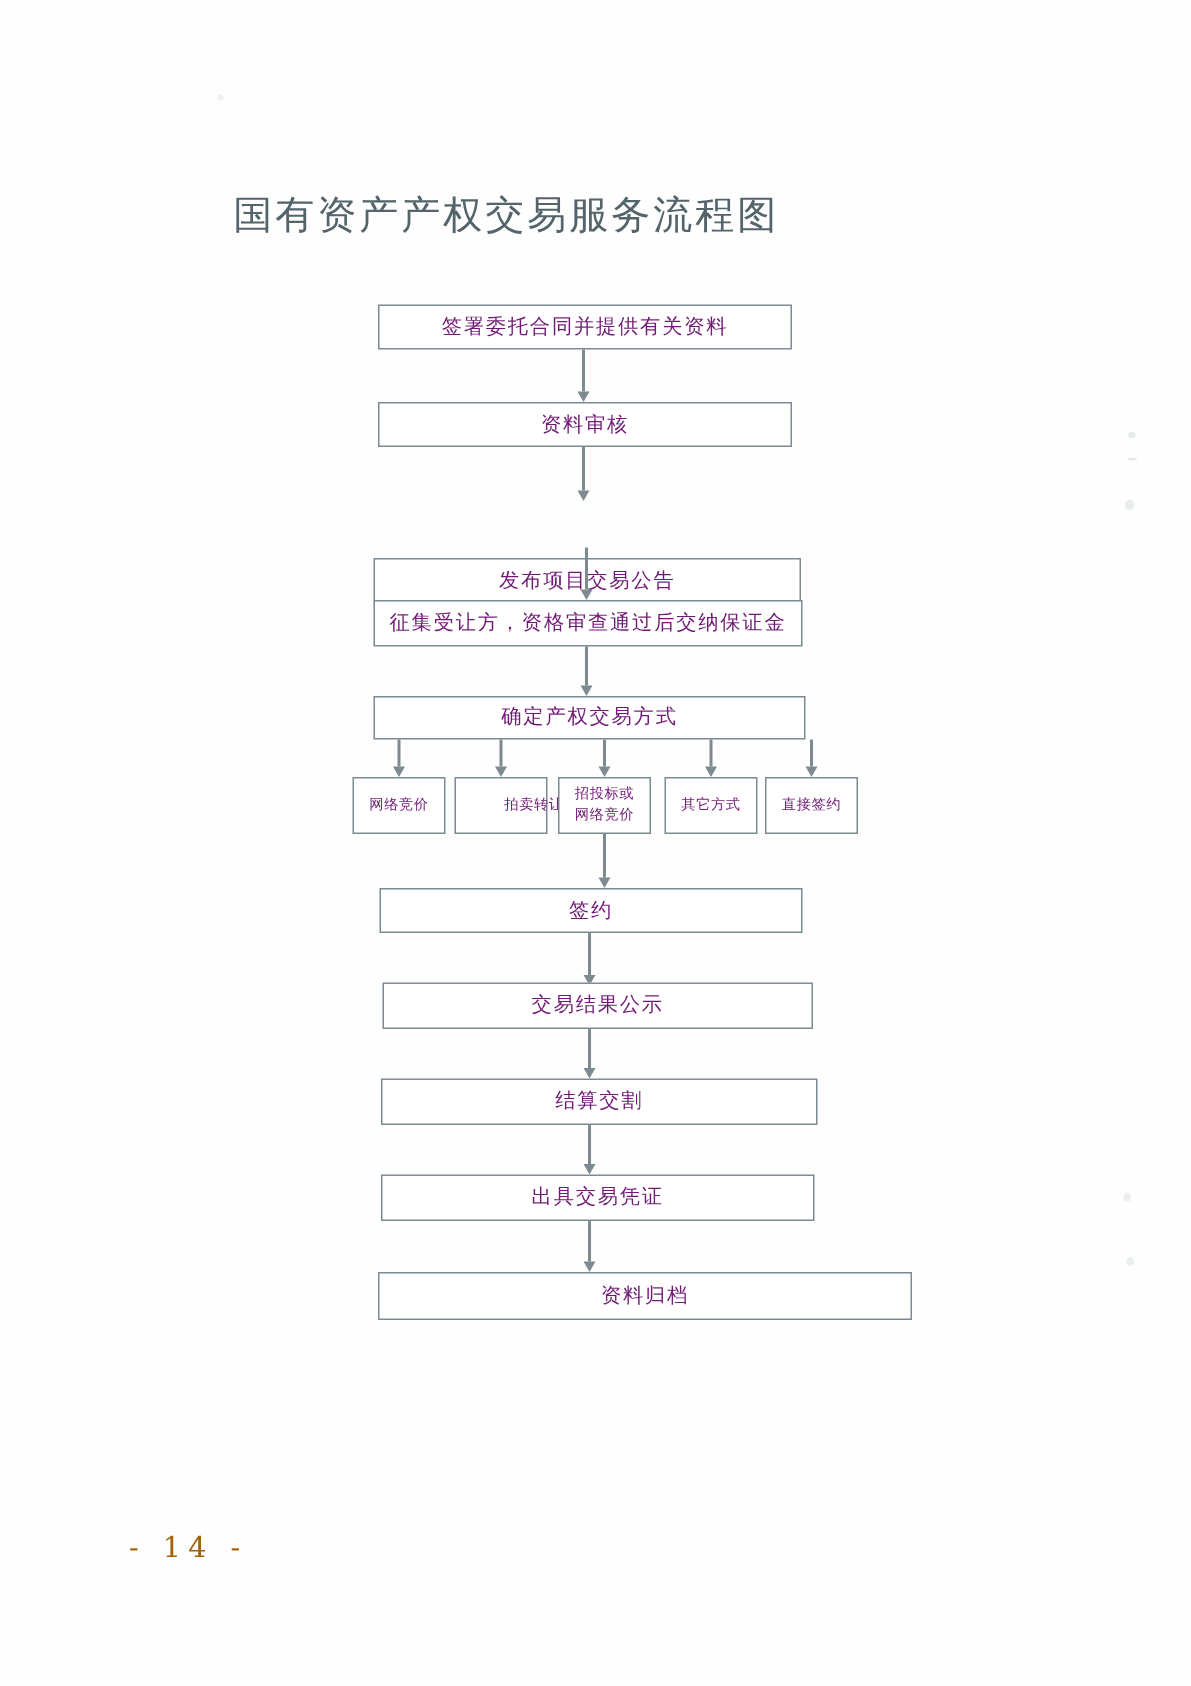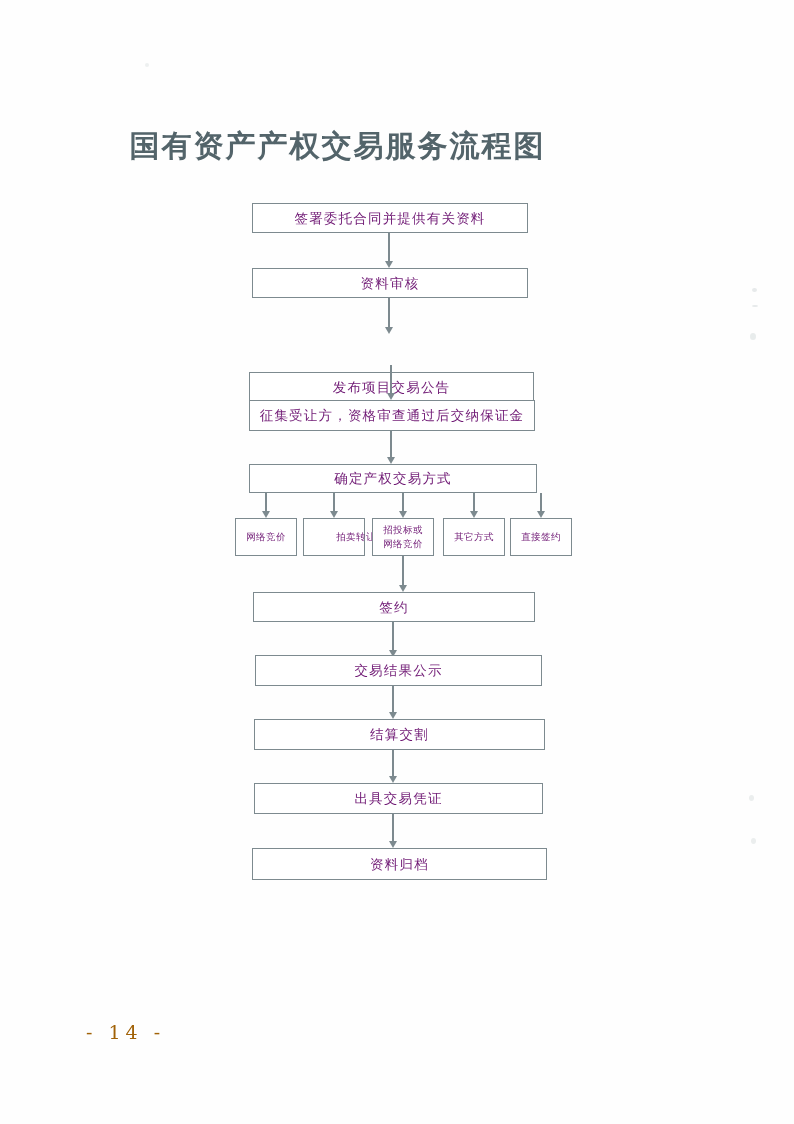--- a/index.html
+++ b/index.html
@@ -35,22 +35,22 @@
   }
 
   
   .doc-title {
     position: absolute;
     top: 126px;
     left: 0;
     width: 675px;
     text-align: center;
     font-family: "DejaVu Serif", serif;
-    font-weight: bold;
-    font-size: 30px;
+    font-weight: normal;
+    font-size: 26px;
     letter-spacing: 2px;
     color: #53646a;
     white-space: nowrap;
   }
 
   
   .flow {
     position: absolute;
     left: 0;
     top: 0;
@@ -229,19 +229,19 @@
         <div class="head"></div>
     </div>
 
     <div class="node" style="left:254px; top:783px; width:289px; height:31px;">出具交易凭证</div>
 
     <div class="conn" style="left:386px; top:814px; width:14px; height:34px;">
       <div class="stem" style="height:27px;"></div>
         <div class="head"></div>
     </div>
 
-    <div class="node" style="left:252px; top:848px; width:295px; height:32px;">资料归档</div>
+    <div class="node" style="left:252px; top:848px; width:356px; height:32px;">资料归档</div>
 
   </div>
 
   <div class="page-number">- 14 -</div>
 
 </div>
 
 </body></html>

